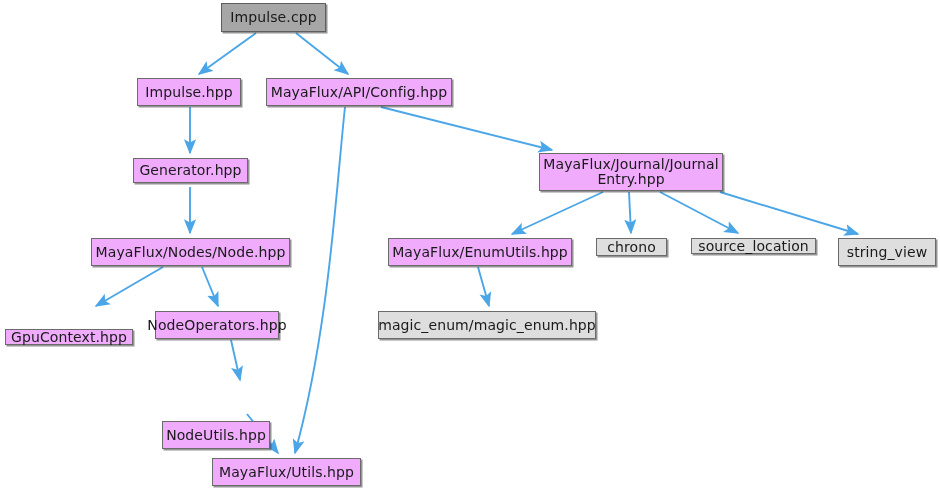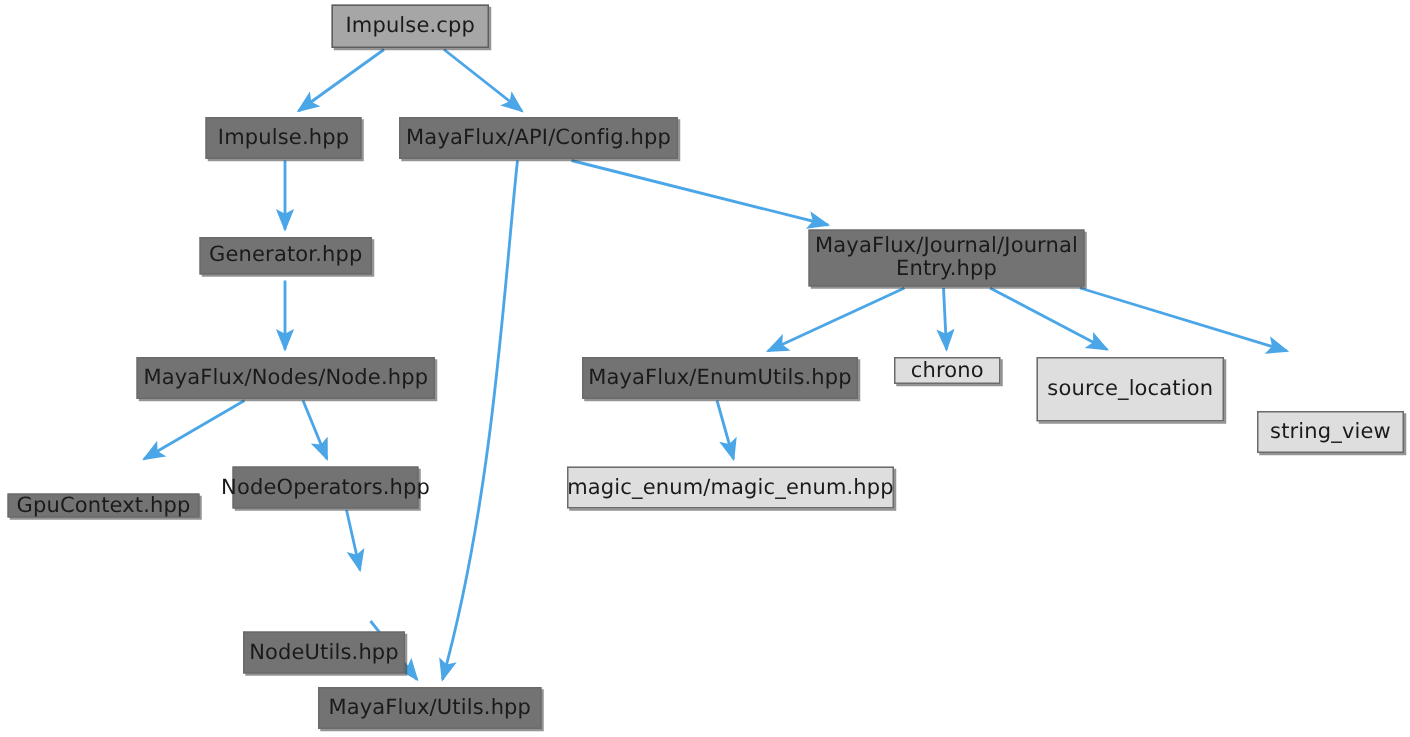--- a/index.html
+++ b/index.html
@@ -34,21 +34,21 @@
     border: 1px solid #6b6b6b;
     color: #1a1a1a;
     font-size: 14px;
     line-height: 15px;
     letter-spacing: 0.1px;
     white-space: pre-line;
     box-shadow: 1.5px 1.5px 0 0 rgba(60,60,60,0.55);
     z-index: 2;
   }
   .node.fill-white {
-    background: #737373;
+    background: #f0abfc;
   }
   .node.fill-grey {
     background: #dedede;
   }
   .node.fill-root {
     background: #a6a6a6;
     border-color: #5e5e5e;
   }
   .node-label {
     display: block;
@@ -88,22 +88,22 @@
   <div id="nodes-group">
       <div class="node fill-root" style="left: 221px; top: 3px; width: 105px; height: 29px;"><span class="node-label">Impulse.cpp</span></div>
       <div class="node fill-white" style="left: 137px; top: 78px; width: 104px; height: 28px;"><span class="node-label">Impulse.hpp</span></div>
       <div class="node fill-white" style="left: 266px; top: 78px; width: 186px; height: 28px;"><span class="node-label">MayaFlux/API/Config.hpp</span></div>
       <div class="node fill-white" style="left: 133px; top: 158px; width: 115px; height: 25px;"><span class="node-label">Generator.hpp</span></div>
       <div class="node fill-white" style="left: 539px; top: 153px; width: 184px; height: 38px;"><span class="node-label">MayaFlux/Journal/Journal
 Entry.hpp</span></div>
       <div class="node fill-white" style="left: 91px; top: 238px; width: 199px; height: 28px;"><span class="node-label">MayaFlux/Nodes/Node.hpp</span></div>
       <div class="node fill-white" style="left: 388px; top: 238px; width: 184px; height: 28px;"><span class="node-label">MayaFlux/EnumUtils.hpp</span></div>
       <div class="node fill-grey" style="left: 596px; top: 238px; width: 71px; height: 18px;"><span class="node-label">chrono</span></div>
-      <div class="node fill-grey" style="left: 691px; top: 238px; width: 125px; height: 43px;"><span class="node-label">source_location</span></div>
-      <div class="node fill-grey" style="left: 838px; top: 238px; width: 98px; height: 28px; margin-top: 36px;"><span class="node-label">string_view</span></div>
+      <div class="node fill-grey" style="left: 691px; top: 238px; width: 125px; height: 16px;"><span class="node-label">source_location</span></div>
+      <div class="node fill-grey" style="left: 838px; top: 238px; width: 98px; height: 28px;"><span class="node-label">string_view</span></div>
       <div class="node fill-white" style="left: 5px; top: 329px; width: 128px; height: 16px;"><span class="node-label">GpuContext.hpp</span></div>
       <div class="node fill-white" style="left: 155px; top: 311px; width: 124px; height: 28px; text-align: center;"><span class="node-label">NodeOperators.hpp</span></div>
       <div class="node fill-grey" style="left: 378px; top: 311px; width: 218px; height: 28px;"><span class="node-label">magic_enum/magic_enum.hpp</span></div>
       <div class="node fill-white" style="left: 162px; top: 385px; width: 108px; height: 28px; margin-top: 36px;"><span class="node-label">NodeUtils.hpp</span></div>
       <div class="node fill-white" style="left: 212px; top: 458px; width: 149px; height: 28px;"><span class="node-label">MayaFlux/Utils.hpp</span></div>
     </div>
 
 </div>
 
 </body></html>

